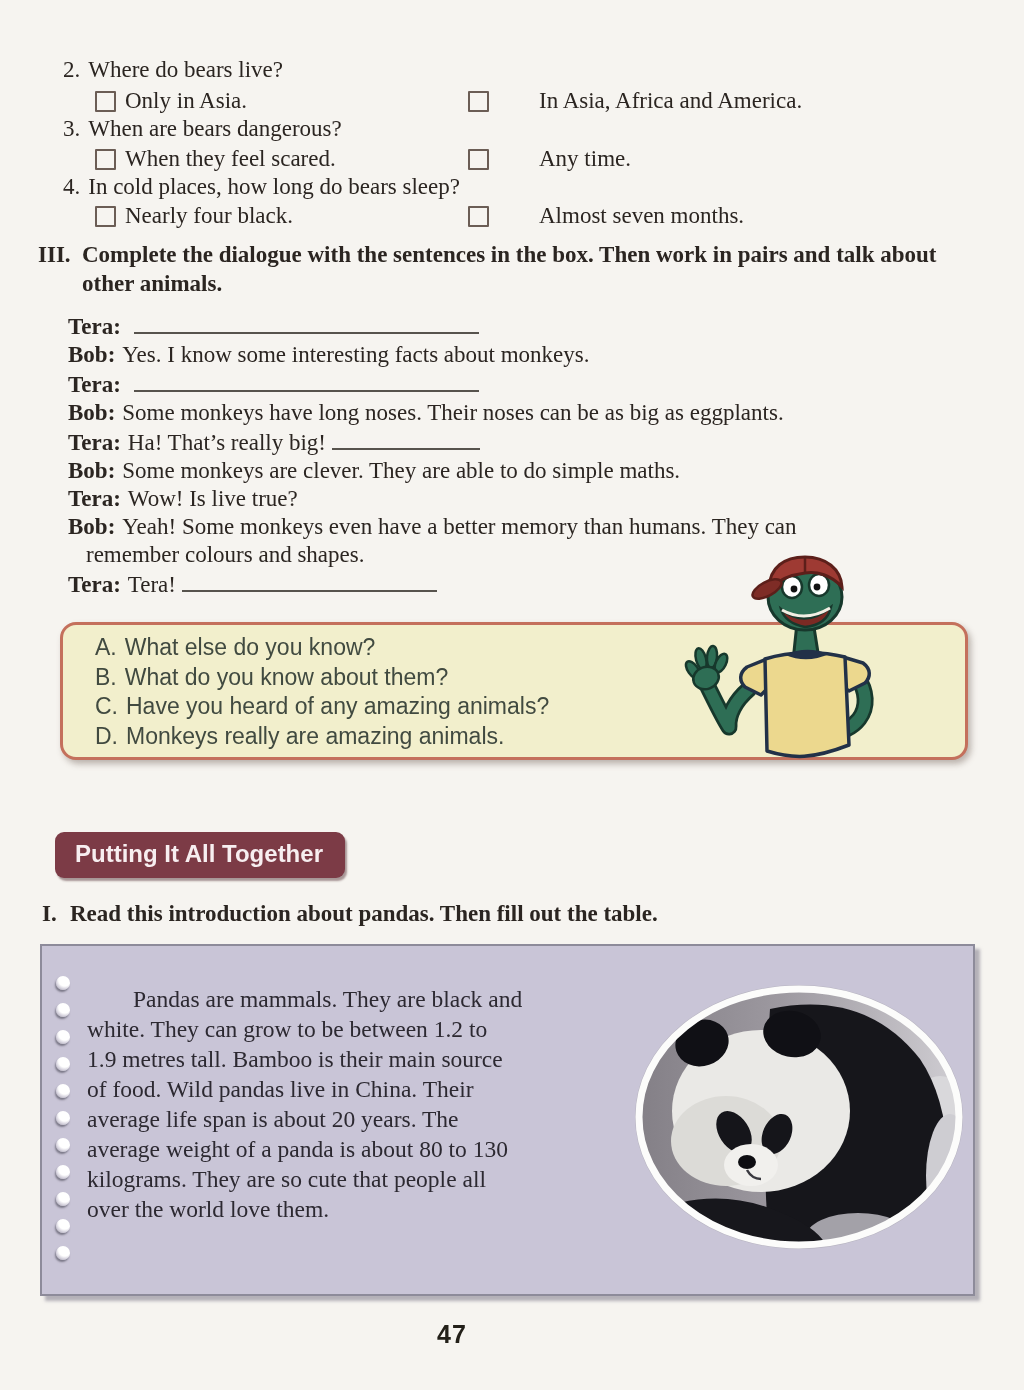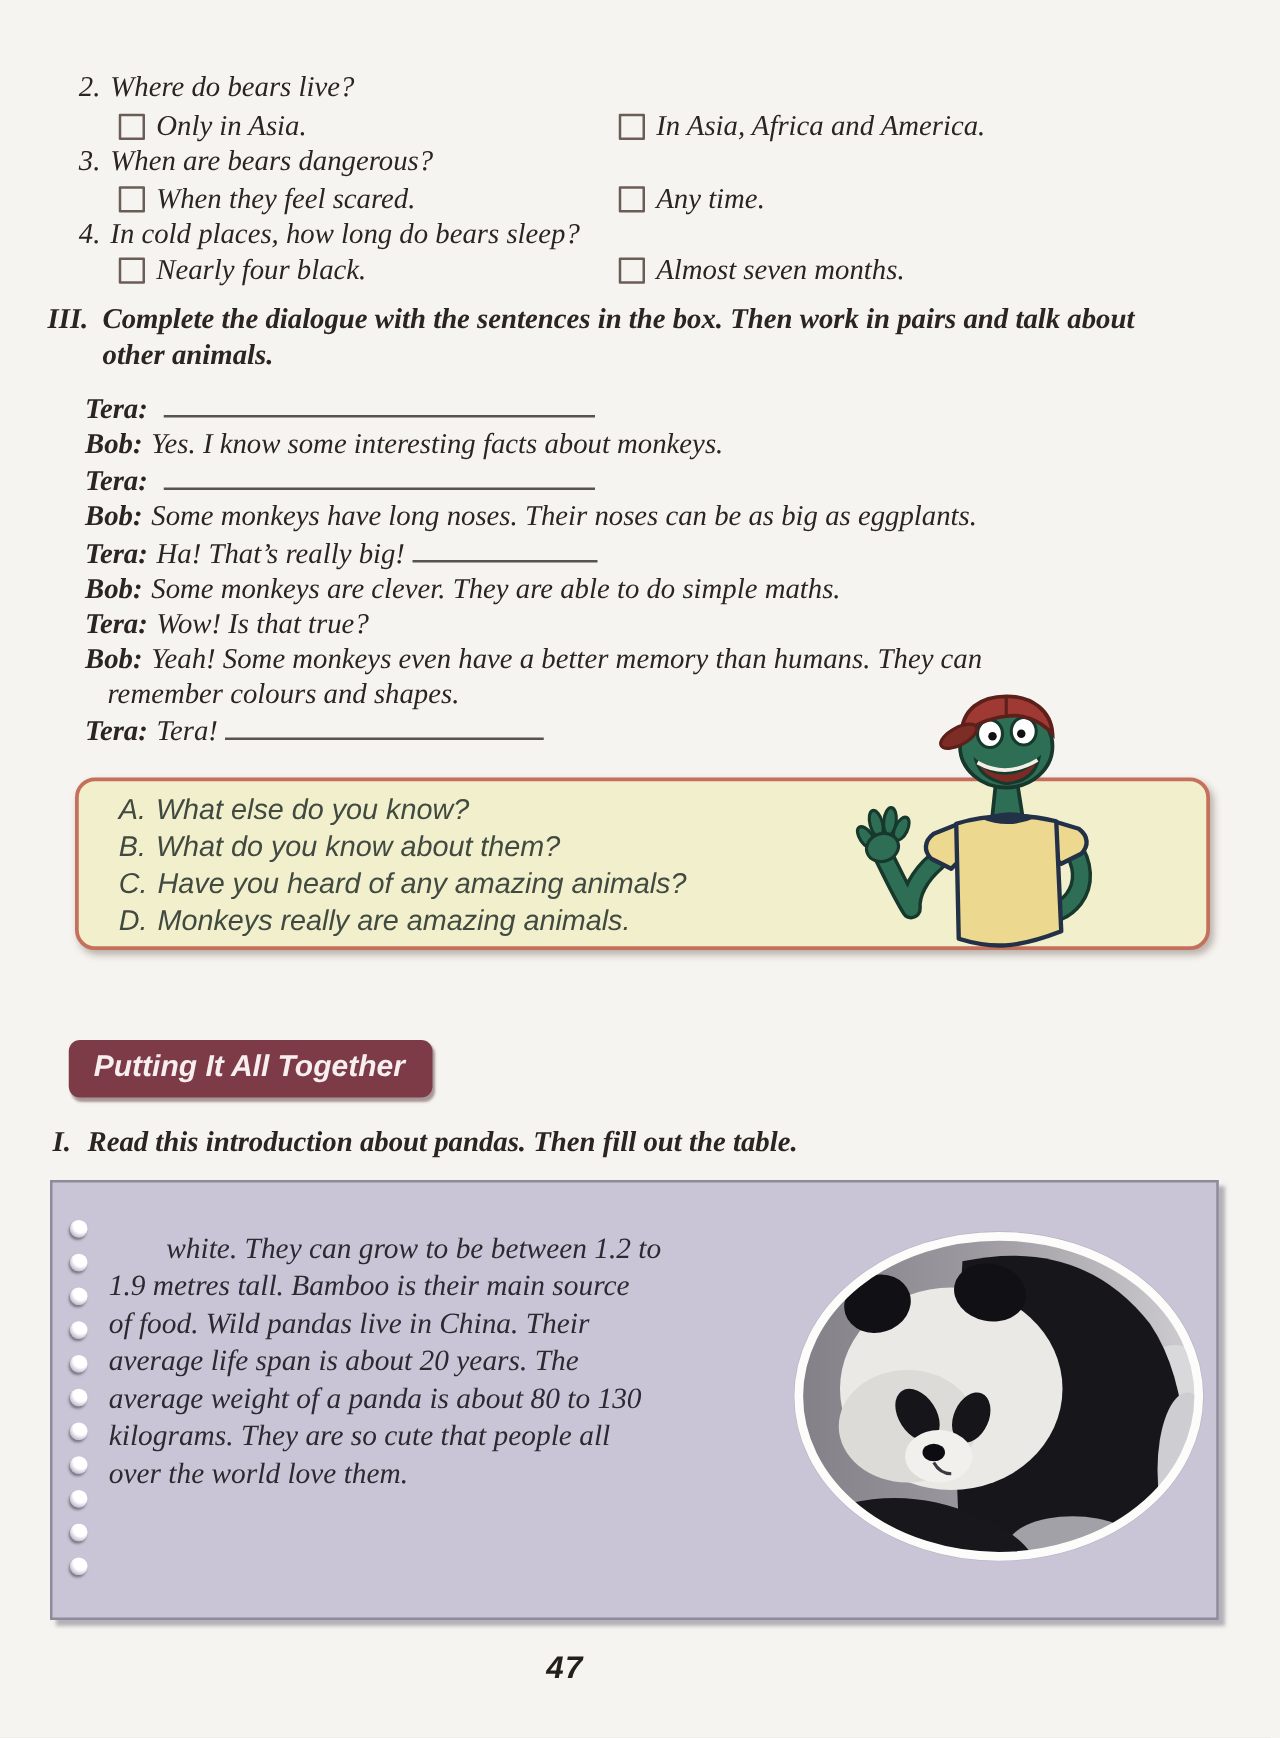--- a/index.html
+++ b/index.html
@@ -2,30 +2,29 @@
 <html style="--page-bg: #f6f4f0; --ink: #2b2521; --checkbox-border: #6b5d55; --blank-line: #57534d; --box-bg: #f2efcc; --box-border: #c4705c; --box-text: #414a40; --banner-bg: #7c3b46; --banner-text: #f7eef0; --panel-bg: #c9c5d7; --panel-border: #8d8b9a; --mascot-green: #2e6e55; --mascot-cap: #9e3a33; --mascot-shirt: #ecd88e;"><head>
 <meta charset="utf-8">
 <style>
   html,body { margin:0; padding:0; background:#e9e7e4; }
   .page {
     position:relative; width:1024px; height:1390px; margin:0 auto;
     background:var(--page-bg,#f6f4f0);
     font-family:"Liberation Serif",serif;
     color:var(--ink,#2b2521);
     overflow:hidden;
-    font-style:italic;
   }
 
   
   .qline { position:absolute; left:63px; font-size:23px; white-space:nowrap; }
   .qline .qnum { margin-right:8px; }
   .optrow { position:absolute; left:0; width:852px; height:26px; }
   .opt { position:absolute; display:flex; align-items:center; font-size:23px; white-space:nowrap; }
   .opt.col1 { left:95px; }
-  .opt.col2 { left:495px; }
+  .opt.col2 { left:468px;gap:41px; }
   .checkbox {
     width:17px; height:17px; border:2px solid var(--checkbox-border,#6b5d55);
     background:transparent; margin-right:9px; flex:0 0 auto; border-radius:1px;
   }
 
   
   .hang { position:absolute; font-weight:bold; font-size:23px; line-height:29px; }
   .hang .hnum { position:absolute; left:0; top:0; }
   #sec3 { left:38px; top:240px; width:905px; }
   #sec3 .htext { display:block; padding-left:44px; }
@@ -163,21 +162,21 @@
     <div class="dline">
       <span class="spk">Bob:</span><span>Some monkeys have long noses. Their noses can be as big as eggplants.</span>
     </div>
     <div class="dline">
       <span class="spk">Tera:</span><span>Ha! That’s really big!</span><span class="blank" style="width:148px"></span>
     </div>
     <div class="dline">
       <span class="spk">Bob:</span><span>Some monkeys are clever. They are able to do simple maths.</span>
     </div>
     <div class="dline">
-      <span class="spk">Tera:</span><span>Wow! Is that true?</span>
+      <span class="spk">Tera:</span><span>Wow! Is live true?</span>
     </div>
     <div class="dline">
       <span class="spk">Bob:</span><span>Yeah! Some monkeys even have a better memory than humans. They can</span>
       <div class="cont">remember colours and shapes.</div>
     </div>
     <div class="dline">
       <span class="spk">Tera:</span><span>Tera!</span><span class="blank" style="width:255px"></span>
     </div>
   </div>
 
@@ -243,20 +242,21 @@
       <div class="hole"></div>
       <div class="hole"></div>
       <div class="hole"></div>
       <div class="hole"></div>
       <div class="hole"></div>
       <div class="hole"></div>
       <div class="hole"></div>
       <div class="hole"></div>
     </div>
     <div id="paragraph">
+      <div class="pline">Pandas are mammals. They are black and</div>
       <div class="pline">white. They can grow to be between 1.2 to</div>
       <div class="pline">1.9 metres tall. Bamboo is their main source</div>
       <div class="pline">of food. Wild pandas live in China. Their</div>
       <div class="pline">average life span is about 20 years. The</div>
       <div class="pline">average weight of a panda is about 80 to 130</div>
       <div class="pline">kilograms. They are so cute that people all</div>
       <div class="pline">over the world love them.</div>
     </div>
   </div>
 

